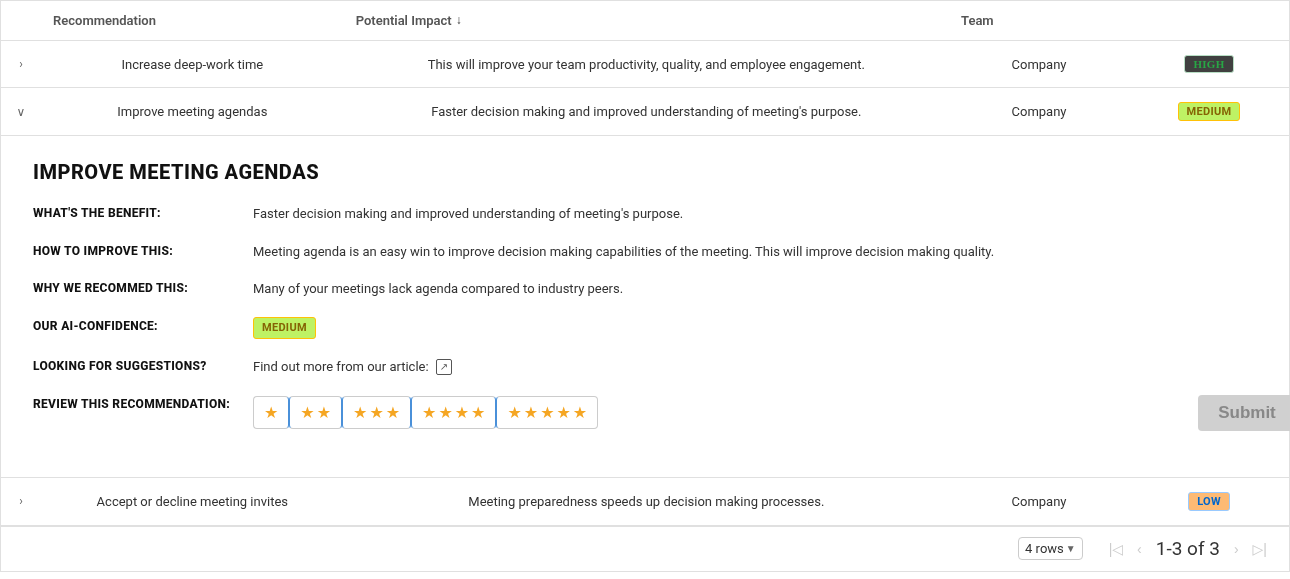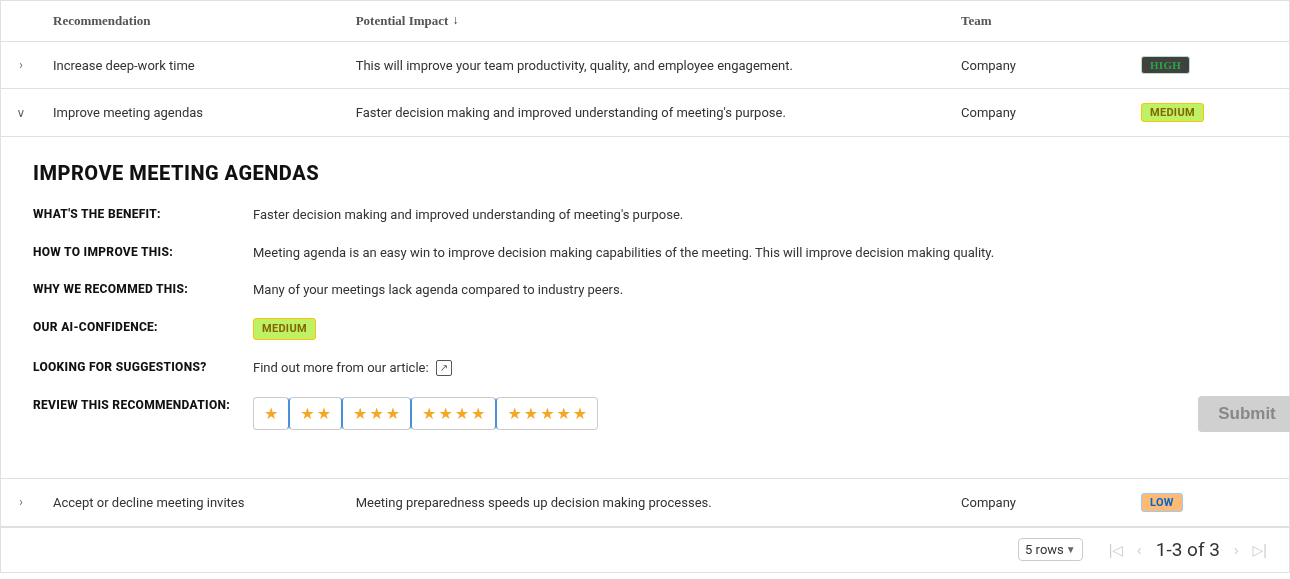--- a/index.html
+++ b/index.html
@@ -22,21 +22,20 @@
       grid-template-columns: 40px 1fr 2fr 180px 160px;
       border-bottom: 1px solid #e0e0e0;
       padding: 8px 0;
       background: #fff;
     }
     .table-header .col-header {
       font-weight: 600;
       font-size: 13px;
       color: #555;
       padding: 4px 12px;
-      font-family: Liberation Serif, serif;
     }
     .col-header.impact {
       display: flex;
       align-items: flex-start;
       gap: 4px;
     }
     .sort-icon {
       font-size: 12px;
       color: #333;
     }
@@ -55,20 +54,21 @@
       display: flex;
       align-items: center;
       justify-content: center;
       font-size: 12px;
       color: #666;
     }
     .cell {
       padding: 4px 12px;
       font-size: 13px;
       color: #333;
+      text-align: center;
     }
 
     
     .badge {
       display: inline-block;
       padding: 2px 8px;
       border-radius: 3px;
       font-size: 11px;
       font-weight: 700;
       letter-spacing: 0.3px;
@@ -368,21 +368,21 @@
     <div class="cell">Meeting preparedness speeds up decision making processes.</div>
     <div class="cell">Company</div>
     <div class="cell">
       <span class="badge badge-low">LOW</span>
     </div>
   </div>
 
   <div class="pagination-row">
     <div class="rows-selector">
       <div class="rows-dropdown">
-        <span>5 rows</span>
+        <span>4 rows</span>
         <span class="dropdown-arrow">▼</span>
       </div>
     </div>
     <div class="page-nav">
       <button class="page-nav-btn disabled">|◁</button>
       <button class="page-nav-btn disabled">‹</button>
       <span class="page-info">1-3 of 3</span>
       <button class="page-nav-btn disabled">›</button>
       <button class="page-nav-btn disabled">▷|</button>
     </div>

